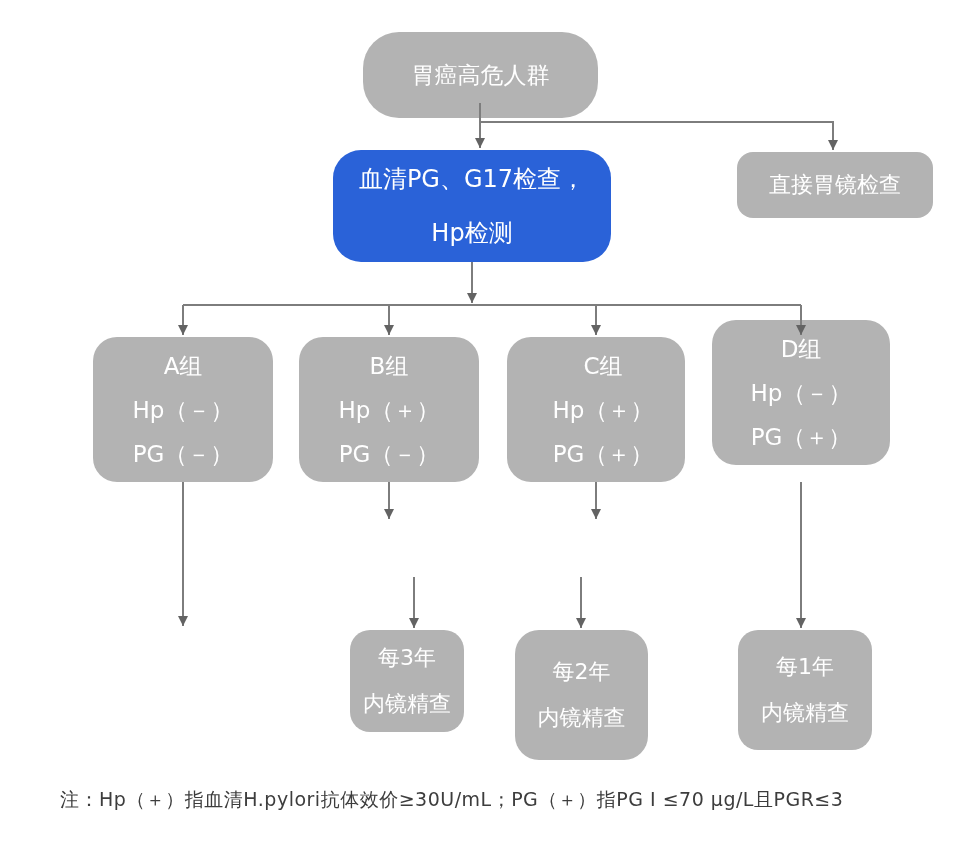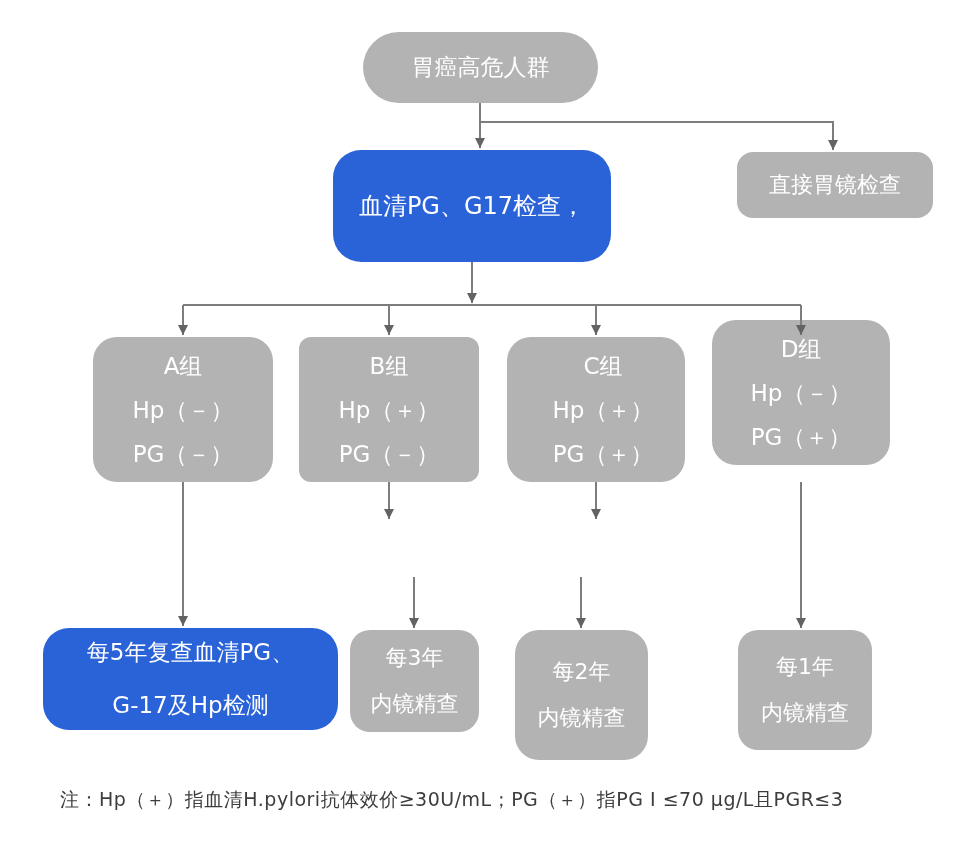--- a/index.html
+++ b/index.html
@@ -42,63 +42,60 @@
   .fs23 .ln{line-height:45px;}
   .fs22{font-size:22px;line-height:46px;}
   .group-box{font-size:23px;line-height:44px;}
   .single{line-height:normal;}
 </style>
 </head>
 <body>
 
 <div class="canvas">
 
-  <div class="node gray fs23 single" style="left:363px;top:32px;width:235px;height:71px;border-radius:36px;">
+  <div class="node gray fs23 single" style="left:363px;top:32px;width:235px;height:86px;border-radius:36px;">
     <span>胃癌高危人群</span>
   </div>
 
   <div class="node blue fs24" style="left:333px;top:150px;width:278px;height:112px;border-radius:28px;">
     <div>血清PG、G17检查，</div>
+    <div>Hp检测</div>
   </div>
 
   <div class="node gray fs22 single" style="left:737px;top:152px;width:196px;height:66px;border-radius:16px;">
     <span>直接胃镜检查</span>
   </div>
 
   <div class="node gray group-box" style="left:93px;top:337px;width:180px;height:145px;border-radius:24px;">
     <div>A组</div>
     <div>Hp（－）</div>
     <div>PG（－）</div>
   </div>
 
-  <div class="node gray group-box" style="left:299px;top:337px;width:180px;height:145px;border-radius:12px;">
+  <div class="node gray group-box" style="left:299px;top:337px;width:180px;height:145px;border-radius:24px;">
     <div>B组</div>
     <div>Hp（＋）</div>
     <div>PG（－）</div>
   </div>
 
   <div class="node gray group-box" style="left:507px;top:337px;width:178px;height:145px;border-radius:24px;padding-left:14px;">
     <div>C组</div>
     <div>Hp（＋）</div>
     <div>PG（＋）</div>
   </div>
 
   <div class="node gray group-box" style="left:712px;top:320px;width:178px;height:145px;border-radius:24px;">
     <div>D组</div>
     <div>Hp（－）</div>
     <div>PG（＋）</div>
   </div>
 
 
-  <div class="node blue fs23" style="left:43px;top:628px;width:295px;height:102px;border-radius:26px;">
-    <div class="ln">每5年复查血清PG、</div>
-    <div class="ln">G-17及Hp检测</div>
-  </div>
 
-  <div class="node gray fs22" style="left:350px;top:630px;width:129px;height:102px;border-radius:20px;">
+  <div class="node gray fs22" style="left:350px;top:630px;width:114px;height:102px;border-radius:20px;">
     <div>每3年</div>
     <div>内镜精查</div>
   </div>
 
   <div class="node gray fs22" style="left:515px;top:630px;width:133px;height:130px;border-radius:24px;">
     <div>每2年</div>
     <div>内镜精查</div>
   </div>
 
   <div class="node gray fs22" style="left:738px;top:630px;width:134px;height:120px;border-radius:20px;">

